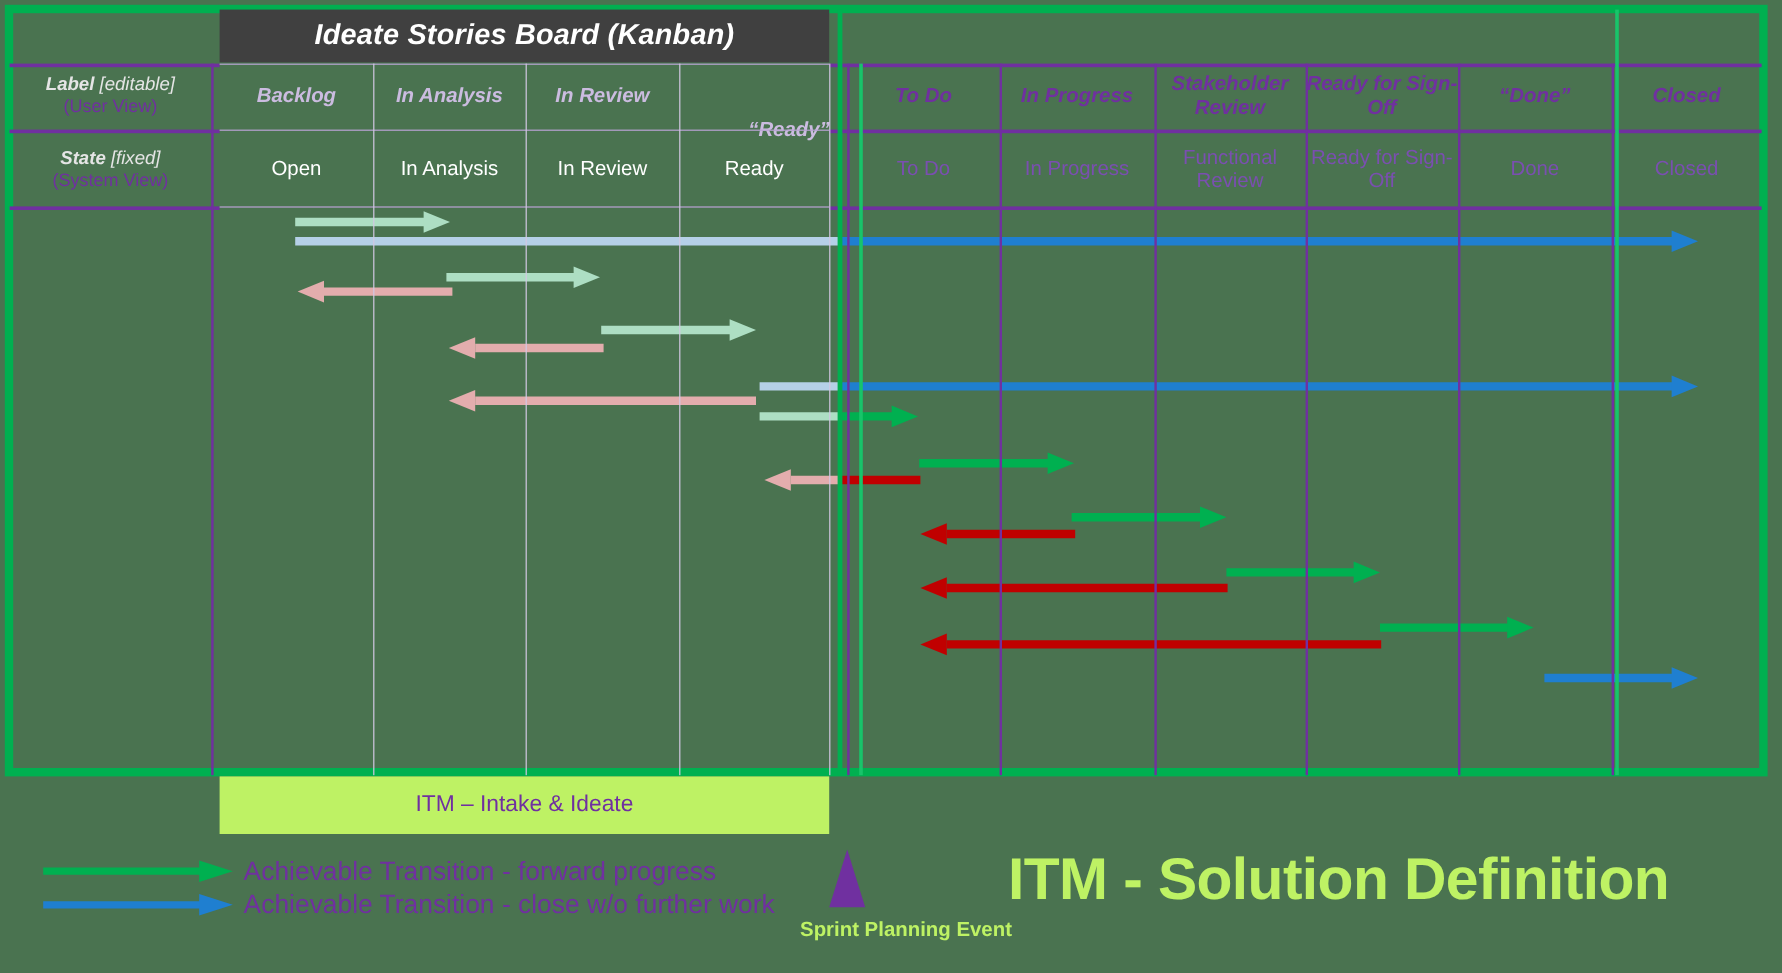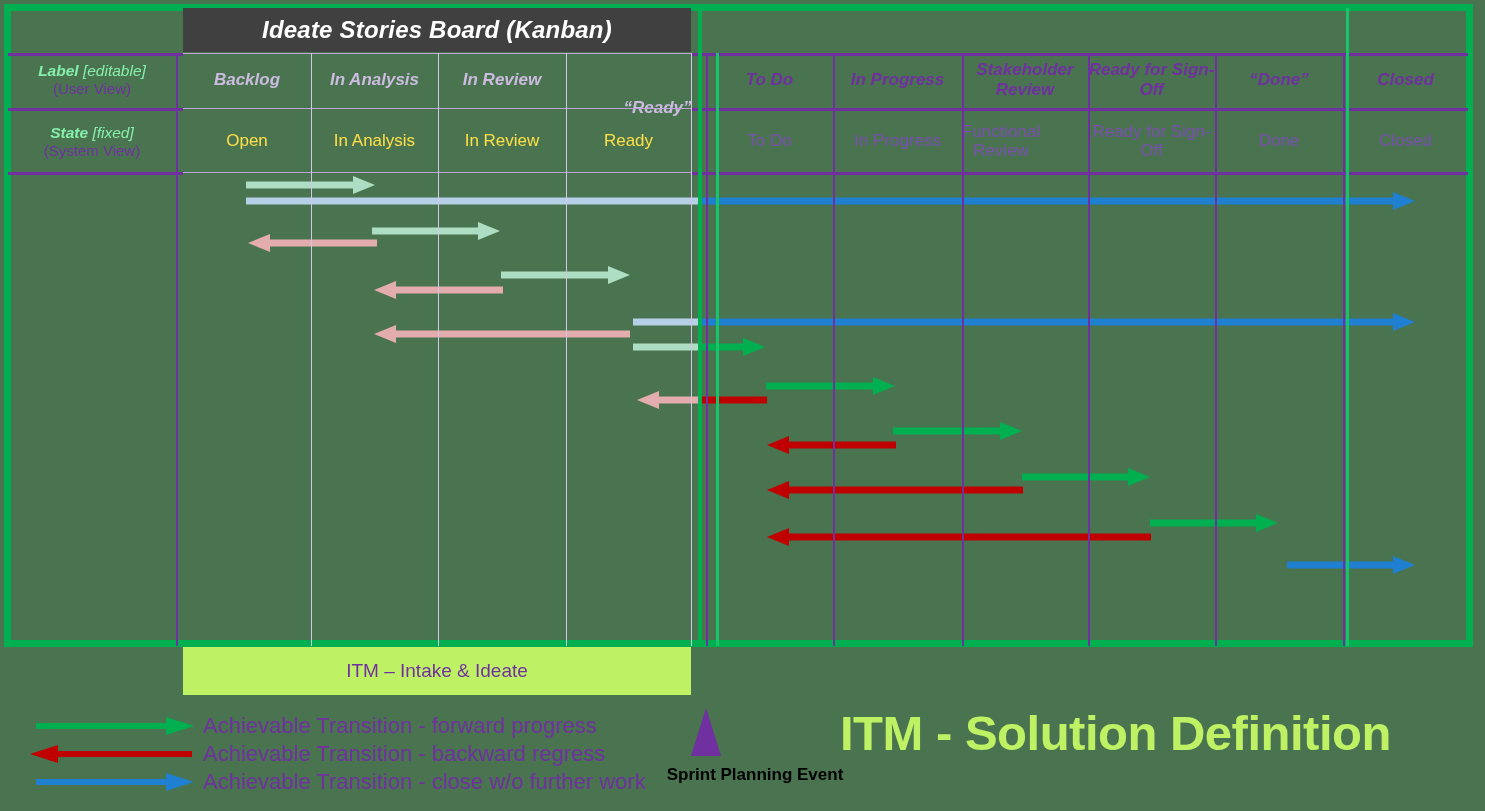--- a/index.html
+++ b/index.html
@@ -50,33 +50,33 @@
 
   .cell{
     position:absolute;
     display:flex;align-items:center;justify-content:center;
     text-align:center;line-height:1.12;
     box-sizing:border-box;
   }
   .lbl-cell{font-weight:bold;font-style:italic;font-size:17px;color:#7030a0;}
   .lbl-cell-pale{font-weight:bold;font-style:italic;font-size:17px;color:#cbbce0;}
   .st-cell{font-size:17px;color:#7a4fb0;font-weight:normal;}
-  .st-cell-pale{font-size:17px;color:#fde047;}
+  .st-cell-pale{font-size:17px;color:#ffffff;}
 
   .leftcol-1{
     position:absolute;left:8px;top:53px;width:168px;height:52px;
     display:flex;flex-direction:column;align-items:center;justify-content:center;
     text-align:center;
   }
   .leftcol-2{
     position:absolute;left:8px;top:110px;width:168px;height:62px;
     display:flex;flex-direction:column;align-items:center;justify-content:center;
     text-align:center;
   }
-  .lc-top{font-size:15.5px;color:#86efac;}
+  .lc-top{font-size:15.5px;color:#e5e5e5;}
   .lc-top b{font-weight:bold;font-style:italic;}
   .lc-top i{font-style:italic;}
   .lc-sub{font-size:15px;color:#7030a0;}
 
   
   .vsep{position:absolute;width:2px;background:#7030a0;}
   .vsep-pale{position:absolute;width:1px;background:#d3c7e3;}
   .vsep-green{position:absolute;width:4px;background:#00b050;}
   .vsep-green-thin{position:absolute;width:3px;background:#18c46a;}
 
@@ -89,21 +89,21 @@
 
   
   .legend{position:absolute;left:28px;top:712px;width:620px;}
   .legend-row{position:relative;height:28px;}
   .legend-text{
     position:absolute;left:175px;top:0px;
     font-size:22px;color:#7030a0;white-space:nowrap;line-height:28px;
   }
   .sprint-label{
     position:absolute;left:650px;top:765px;width:210px;text-align:center;
-    font-size:17px;font-weight:bold;color:#000000;
+    font-size:17px;font-weight:bold;color:#bef264;
   }
   .sprint-tri{position:absolute;left:688px;top:706px;}
   .title-big{
     position:absolute;left:840px;top:708px;width:630px;
     font-size:49px;font-weight:bold;color:#bef264;line-height:1.05;
     letter-spacing:-.5px;
   }
   svg{display:block;}
 </style>
 </head>
@@ -212,21 +212,21 @@
       <div class="cell st-cell-pale" style="left: 311px; top: 110px; width: 127px; height: 62px;">In Analysis</div>
       <div class="cell lbl-cell-pale" style="left: 438px; top: 53px; width: 128px; height: 53px;">In Review</div>
       <div class="cell st-cell-pale" style="left: 438px; top: 110px; width: 128px; height: 62px;">In Review</div>
       <div class="cell lbl-cell-pale" style="left: 595px; top: 53px; width: 125px; height: 53px; margin-top: 28px;">“Ready”</div>
       <div class="cell st-cell-pale" style="left: 566px; top: 110px; width: 125px; height: 62px;">Ready</div>
       <div class="cell lbl-cell" style="left: 706px; top: 53px; width: 127px; height: 53px;">To Do</div>
       <div class="cell st-cell" style="left: 706px; top: 110px; width: 127px; height: 62px;">To Do</div>
       <div class="cell lbl-cell" style="left: 833px; top: 53px; width: 129px; height: 53px;">In Progress</div>
       <div class="cell st-cell" style="left: 833px; top: 110px; width: 129px; height: 62px;">In Progress</div>
       <div class="cell lbl-cell" style="left: 962px; top: 53px; width: 126px; height: 53px;">Stakeholder Review</div>
-      <div class="cell st-cell" style="left: 940px; top: 110px; width: 122px; height: 62px;">Functional Review</div>
+      <div class="cell st-cell" style="left: 964px; top: 110px; width: 122px; height: 62px;">Functional Review</div>
       <div class="cell lbl-cell" style="left: 1088px; top: 53px; width: 127px; height: 53px;">Ready for Sign-Off</div>
       <div class="cell st-cell" style="left: 1088px; top: 110px; width: 127px; height: 62px;">Ready for Sign-Off</div>
       <div class="cell lbl-cell" style="left: 1215px; top: 53px; width: 128px; height: 53px;">“Done”</div>
       <div class="cell st-cell" style="left: 1215px; top: 110px; width: 128px; height: 62px;">Done</div>
       <div class="cell lbl-cell" style="left: 1343px; top: 53px; width: 125px; height: 53px;">Closed</div>
       <div class="cell st-cell" style="left: 1343px; top: 110px; width: 125px; height: 62px;">Closed</div>
       <div class="hdr-line" style="left: 8px; top: 53px; width: 175px;"></div>
       <div class="hdr-line" style="left: 691px; top: 53px; width: 15px;"></div>
       <div class="hdr-line" style="left: 706px; top: 53px; width: 762px;"></div>
       <div class="hdr-line-thin" style="left: 183px; top: 53px; width: 508px;"></div>
@@ -261,27 +261,20 @@
   <div class="legend">
     <div class="legend-row">
       <svg width="170" height="28">
         <line x1="8" y1="14" x2="142" y2="14" stroke="#00b050" stroke-width="6"></line>
         <polygon points="138,5 166,14 138,23" fill="#00b050"></polygon>
       </svg>
       <div class="legend-text">Achievable Transition - forward progress</div>
     </div>
     <div class="legend-row">
       <svg width="170" height="28">
-        <line x1="26" y1="14" x2="164" y2="14" stroke="#c00000" stroke-width="6"></line>
-        <polygon points="30,5 2,14 30,23" fill="#c00000"></polygon>
-      </svg>
-      <div class="legend-text">Achievable Transition - backward regress</div>
-    </div>
-    <div class="legend-row">
-      <svg width="170" height="28">
         <line x1="8" y1="14" x2="142" y2="14" stroke="#1f7fd0" stroke-width="6"></line>
         <polygon points="138,5 166,14 138,23" fill="#1f7fd0"></polygon>
       </svg>
       <div class="legend-text">Achievable Transition - close w/o further work</div>
     </div>
   </div>
 
   <svg class="sprint-tri" width="36" height="52">
     <polygon points="18,2 33,50 3,50" fill="#7030a0"></polygon>
   </svg>

